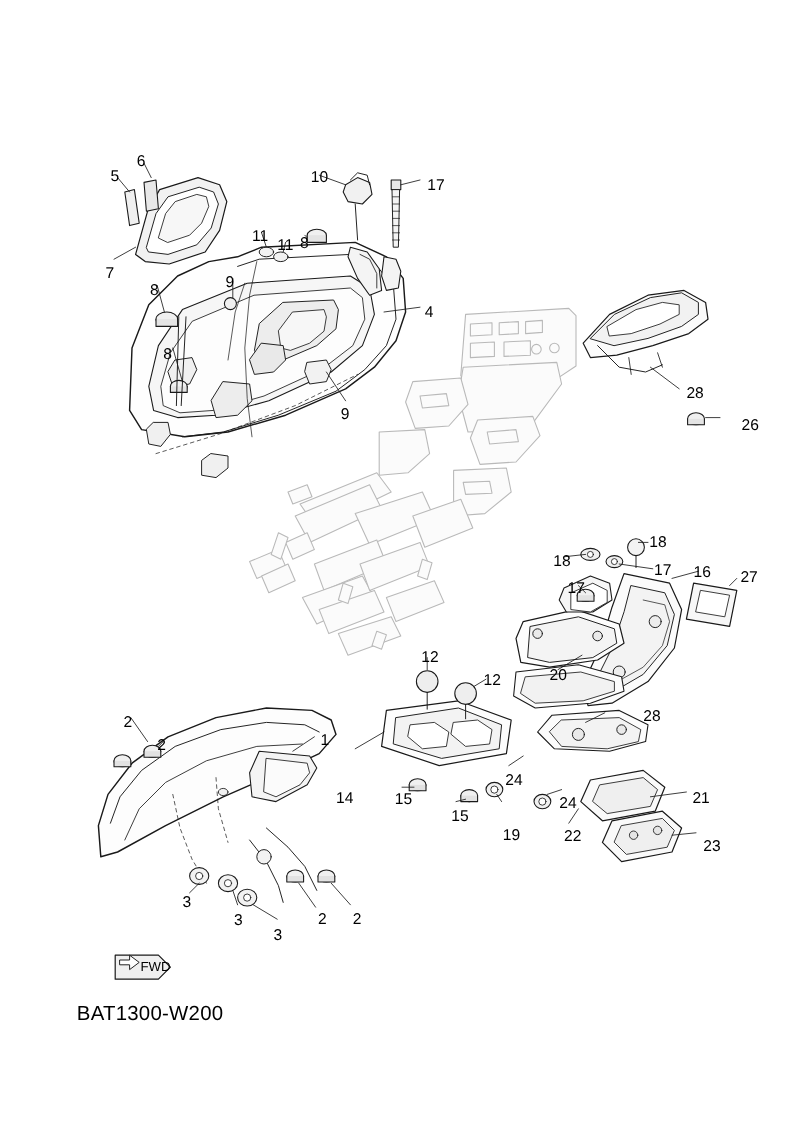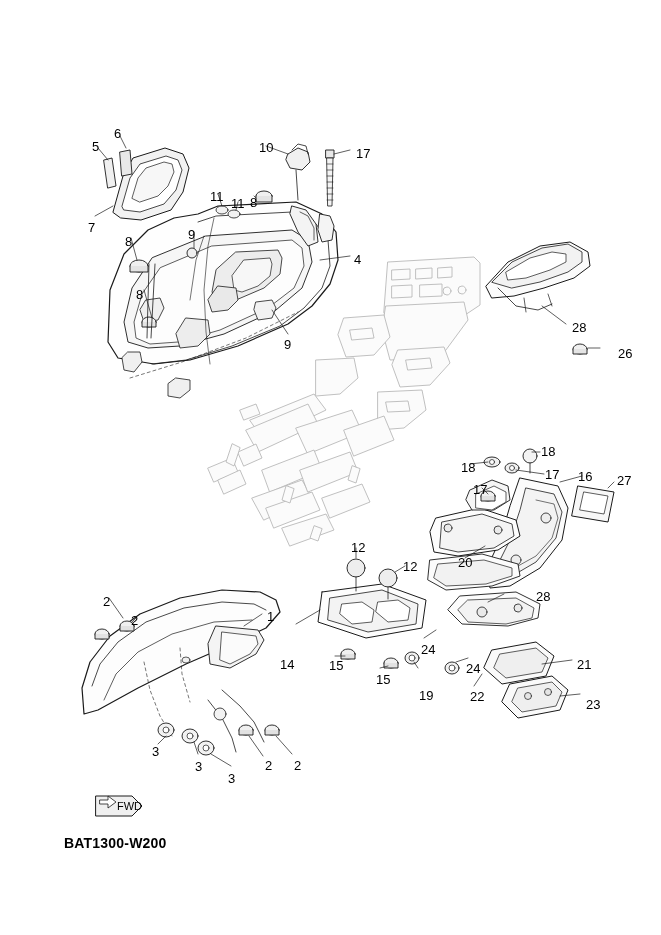--- a/index.html
+++ b/index.html
@@ -29,25 +29,24 @@
     font-family: "Liberation Sans", sans-serif;
     font-size: 13px;
     color: #000000;
     line-height: 13px;
     white-space: nowrap;
     user-select: none;
   }
   .partcode {
     position: absolute;
     font-family: "Liberation Sans", sans-serif;
-    font-size: 14px;
+    font-size: 17px;
     color: #000000;
     letter-spacing: 0.2px;
     white-space: nowrap;
-    font-weight: bold;
   }
   .fwd-label {
     position: absolute;
     font-family: "Liberation Sans", sans-serif;
     font-size: 11px;
     font-weight: normal;
     color: #000000;
   }
 </style>
 </head>

